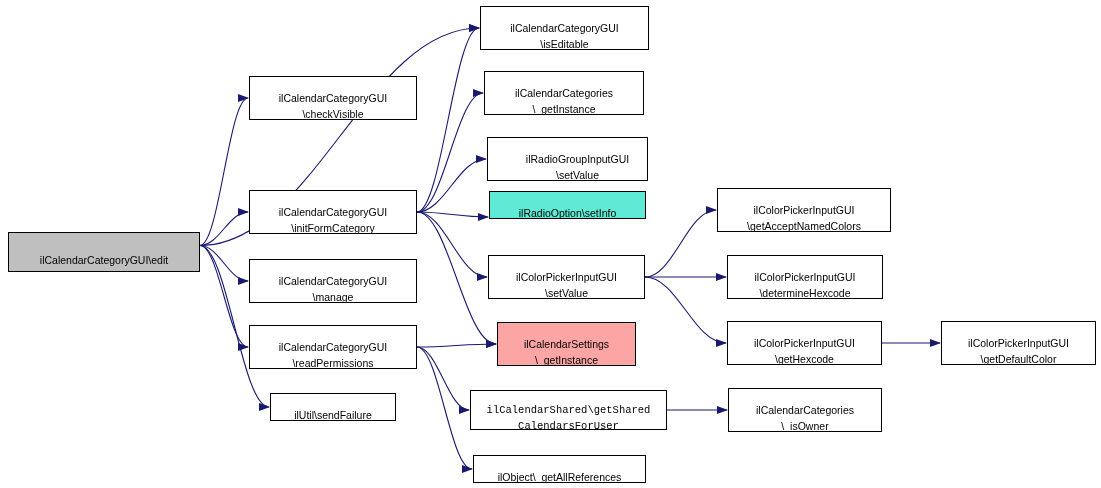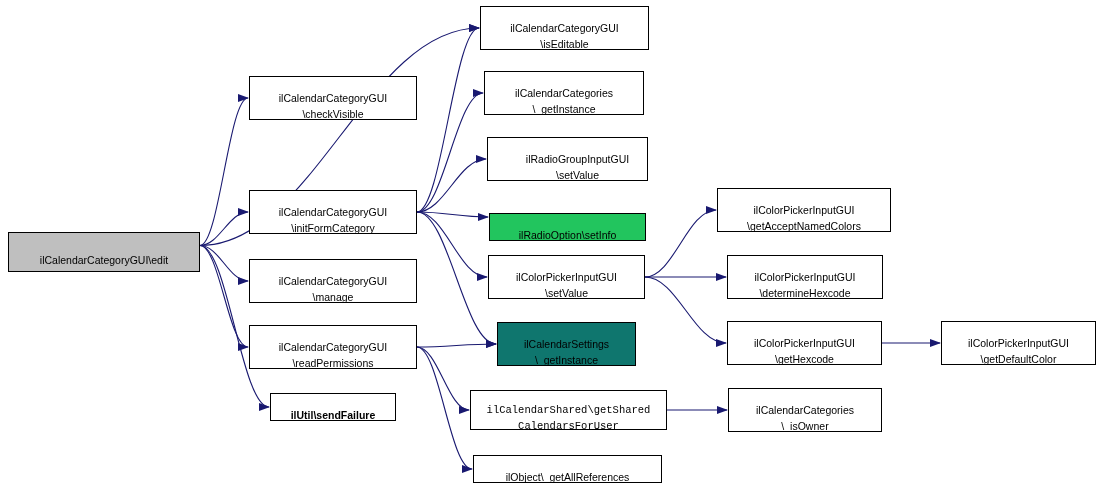--- a/index.html
+++ b/index.html
@@ -91,51 +91,51 @@
 \initFormCategory</span>
     </div>
     <div class="node" style="left: 249px; top: 259px; width: 168px; height: 44px; border-color: rgb(0, 0, 0); background: rgb(255, 255, 255);">
       <span class="lbl">ilCalendarCategoryGUI
 \manage</span>
     </div>
     <div class="node" style="left: 249px; top: 325px; width: 168px; height: 44px; border-color: rgb(0, 0, 0); background: rgb(255, 255, 255);">
       <span class="lbl">ilCalendarCategoryGUI
 \readPermissions</span>
     </div>
-    <div class="node" style="left: 270px; top: 393px; width: 126px; height: 28px; border-color: rgb(0, 0, 0); background: rgb(255, 255, 255); font-weight: bold;">
+    <div class="node" style="left: 270px; top: 393px; width: 126px; height: 28px; border-color: rgb(0, 0, 0); background: rgb(255, 255, 255);">
       <span class="lbl">ilUtil\sendFailure</span>
     </div>
     <div class="node" style="left: 480px; top: 6px; width: 169px; height: 44px; border-color: rgb(0, 0, 0); background: rgb(255, 255, 255);">
       <span class="lbl">ilCalendarCategoryGUI
 \isEditable</span>
     </div>
     <div class="node" style="left: 484px; top: 71px; width: 160px; height: 44px; border-color: rgb(0, 0, 0); background: rgb(255, 255, 255);">
       <span class="lbl">ilCalendarCategories
 \_getInstance</span>
     </div>
     <div class="node" style="left: 487px; top: 137px; width: 161px; height: 44px; border-color: rgb(0, 0, 0); background: rgb(255, 255, 255); padding-left: 20px;">
       <span class="lbl">ilRadioGroupInputGUI
 \setValue</span>
     </div>
-    <div class="node" style="left: 489px; top: 213px; width: 157px; height: 28px; border-color: rgb(0, 0, 0); background: #22c55e;">
+    <div class="node" style="left: 489px; top: 191px; width: 157px; height: 28px; border-color: rgb(0, 0, 0); background: #5eead4;">
       <span class="lbl">ilRadioOption\setInfo</span>
     </div>
     <div class="node" style="left: 488px; top: 255px; width: 157px; height: 44px; border-color: rgb(0, 0, 0); background: rgb(255, 255, 255);">
       <span class="lbl">ilColorPickerInputGUI
 \setValue</span>
     </div>
-    <div class="node" style="left: 497px; top: 322px; width: 139px; height: 44px; border-color: rgb(0, 0, 0); background: #0f766e;">
+    <div class="node" style="left: 497px; top: 322px; width: 139px; height: 44px; border-color: rgb(0, 0, 0); background: #fca5a5;">
       <span class="lbl">ilCalendarSettings
 \_getInstance</span>
     </div>
     <div class="node" style="left: 470px; top: 390px; width: 197px; height: 40px; border-color: rgb(0, 0, 0); background: rgb(255, 255, 255); font-family: Liberation Mono, monospace;">
       <span class="lbl">ilCalendarShared\getShared
 CalendarsForUser</span>
     </div>
-    <div class="node" style="left: 473px; top: 455px; width: 189px; height: 28px; border-color: rgb(0, 0, 0); background: rgb(255, 255, 255);">
+    <div class="node" style="left: 473px; top: 455px; width: 173px; height: 28px; border-color: rgb(0, 0, 0); background: rgb(255, 255, 255);">
       <span class="lbl">ilObject\_getAllReferences</span>
     </div>
     <div class="node" style="left: 717px; top: 188px; width: 174px; height: 44px; border-color: rgb(0, 0, 0); background: rgb(255, 255, 255);">
       <span class="lbl">ilColorPickerInputGUI
 \getAcceptNamedColors</span>
     </div>
     <div class="node" style="left: 727px; top: 255px; width: 156px; height: 44px; border-color: rgb(0, 0, 0); background: rgb(255, 255, 255);">
       <span class="lbl">ilColorPickerInputGUI
 \determineHexcode</span>
     </div>

